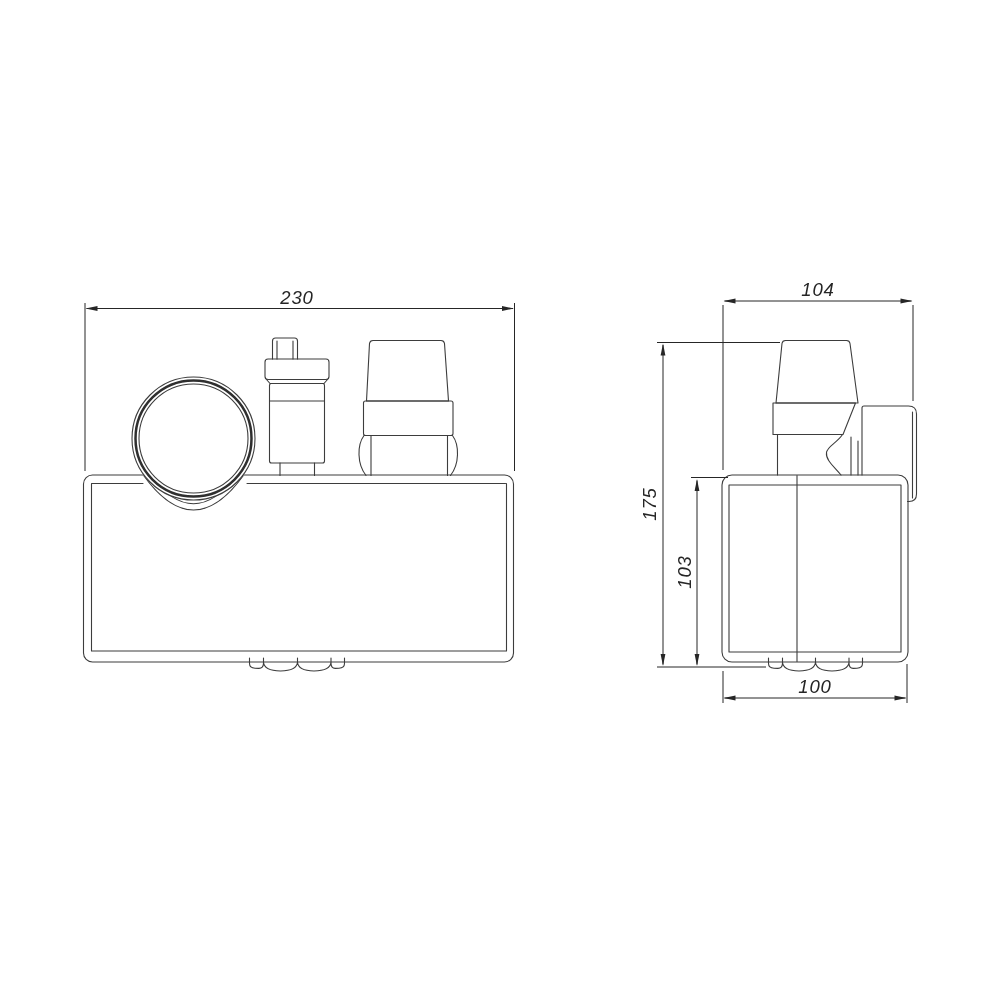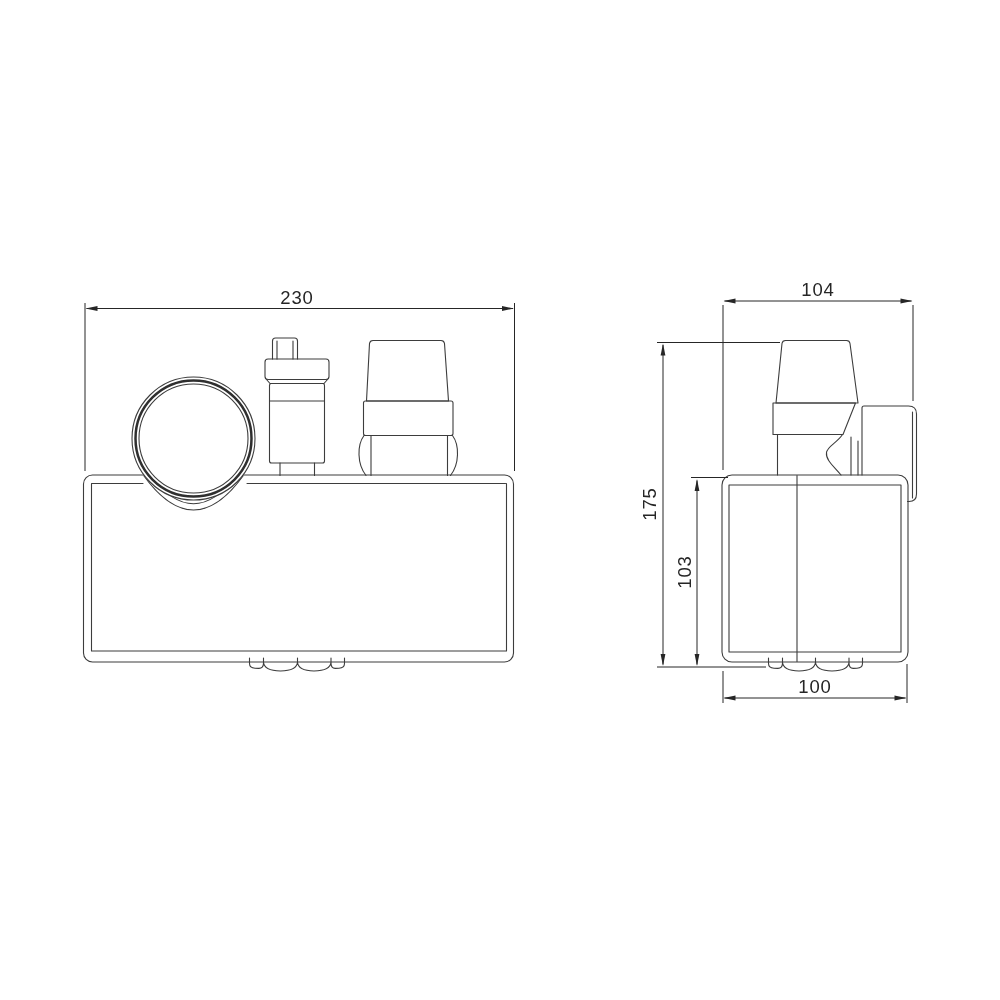--- a/index.html
+++ b/index.html
@@ -1,16 +1,16 @@
 <!DOCTYPE html>
 <html><head>
 <meta charset="utf-8">
 <style>
   html,body{margin:0;padding:0;background:#ffffff;}
-  .stage{position:relative;width:1000px;height:1000px;background:#ffffff;overflow:hidden;}
+  .stage{position:relative;width:1000px;height:1000px;background:#ffffff;overflow:hidden;font-style:italic;}
   svg{position:absolute;left:0;top:0;}
   .geom{fill:none;stroke:#3d3d3d;stroke-width:1.1;stroke-linecap:round;stroke-linejoin:round;}
   .geom-thick{fill:none;stroke:#2f2f2f;stroke-width:2.5;}
   .dim{fill:none;stroke:#262626;stroke-width:1;}
   .arrow{fill:#262626;stroke:none;}
   .dimtext{font-family:"Liberation Sans",sans-serif;font-size:18.5px;fill:#262626;letter-spacing:0.8px;}
   .whitefill{fill:#ffffff;stroke:#3d3d3d;stroke-width:1.1;}
 </style>
 </head>
 <body>

